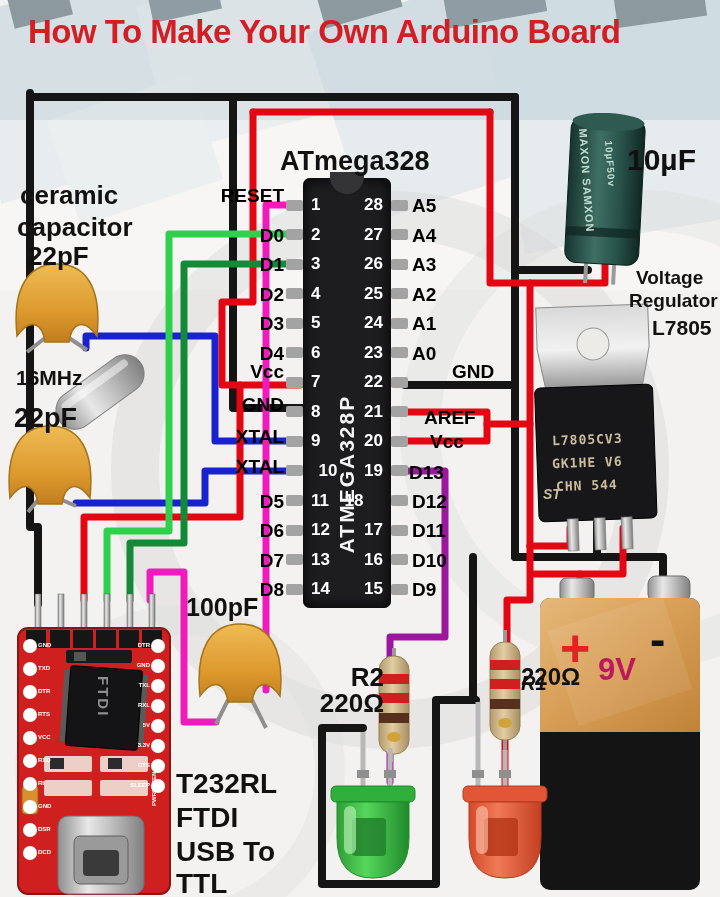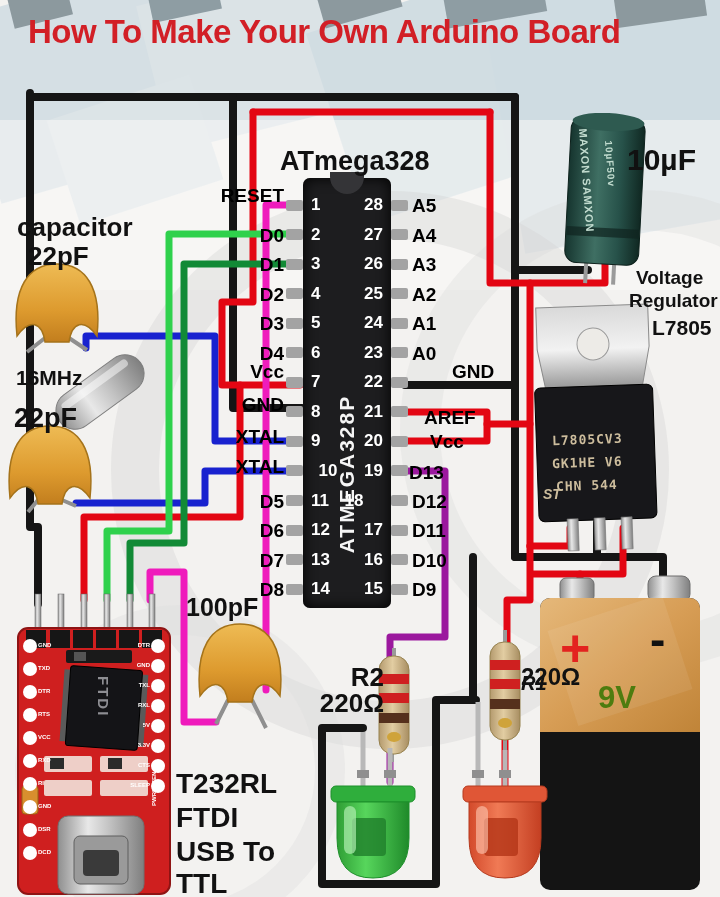--- a/index.html
+++ b/index.html
@@ -284,20 +284,21 @@
   </g>
 </svg>
 
 <div class="chip-body"></div>
 <div class="chip-notch"></div>
 <div class="lab" id="chip-vert">ATMEGA328P</div>
 
 <div class="lab" id="title">How To Make Your Own Arduino Board</div>
 <div class="lab" id="chip-title">ATmega328</div>
 
+<div class="lab" style="left:20px;top:180px;font-size:26px;">ceramic</div>
 <div class="lab" style="left:17px;top:212px;font-size:26px;">capacitor</div>
 <div class="lab" style="left:28px;top:241px;font-size:26px;">22pF</div>
 <div class="lab" style="left:16px;top:366px;font-size:21px;">16MHz</div>
 <div class="lab" style="left:14px;top:403px;font-size:27px;">22pF</div>
 <div class="lab" style="left:186px;top:593px;font-size:25px;">100pF</div>
 <div class="lab" style="left:627px;top:143px;font-size:30px;font-weight:800;">10µF</div>
 <div class="lab" id="elec-t1">MAXON SAMXON</div>
 <div class="lab" id="elec-t2">10µF50v</div>
 
 <div class="lab" style="left:636px;top:267px;font-size:19px;">Voltage</div>
@@ -308,21 +309,21 @@
 <div class="lab regtxt" style="left:556px;top:478px;">CHN 544</div>
 <div class="lab" style="left:543px;top:486px;font-size:14px;font-style:italic;color:#cdbd9d;z-index:6;">ST</div>
 
 <div class="lab" style="left:336px;top:662px;font-size:26px;width:48px;text-align:right;">R2</div>
 <div class="lab" style="left:308px;top:688px;font-size:26px;width:76px;text-align:right;">220Ω</div>
 <div class="lab" style="left:521px;top:672px;font-size:20px;font-style:italic;">R1</div>
 <div class="lab" style="left:521px;top:663px;font-size:24px;">220Ω</div>
 
 <div class="lab" style="left:560px;top:618px;font-size:52px;color:#e3231f;z-index:6;">+</div>
 <div class="lab" style="left:650px;top:612px;font-size:46px;z-index:6;">-</div>
-<div class="lab" style="left:598px;top:680px;font-size:31px;color:#4d7c0f;z-index:6;">9V</div>
+<div class="lab" style="left:598px;top:652px;font-size:31px;color:#be185d;z-index:6;">9V</div>
 
 <div class="lab" style="left:176px;top:768px;font-size:28px;">T232RL</div>
 <div class="lab" style="left:176px;top:802px;font-size:28px;">FTDI</div>
 <div class="lab" style="left:176px;top:836px;font-size:28px;">USB To</div>
 <div class="lab" style="left:176px;top:868px;font-size:28px;">TTL</div>
 <div class="lab" id="ftdi-chip-t">FTDI</div>
 <div class="lab" id="pwren">PWRENTEN</div>
 
 <div class="pad" style="left: 286px; top: 199.5px;"></div>
     <div class="pinnum" style="left: 311px; top: 195px; text-align: left;">1</div>

